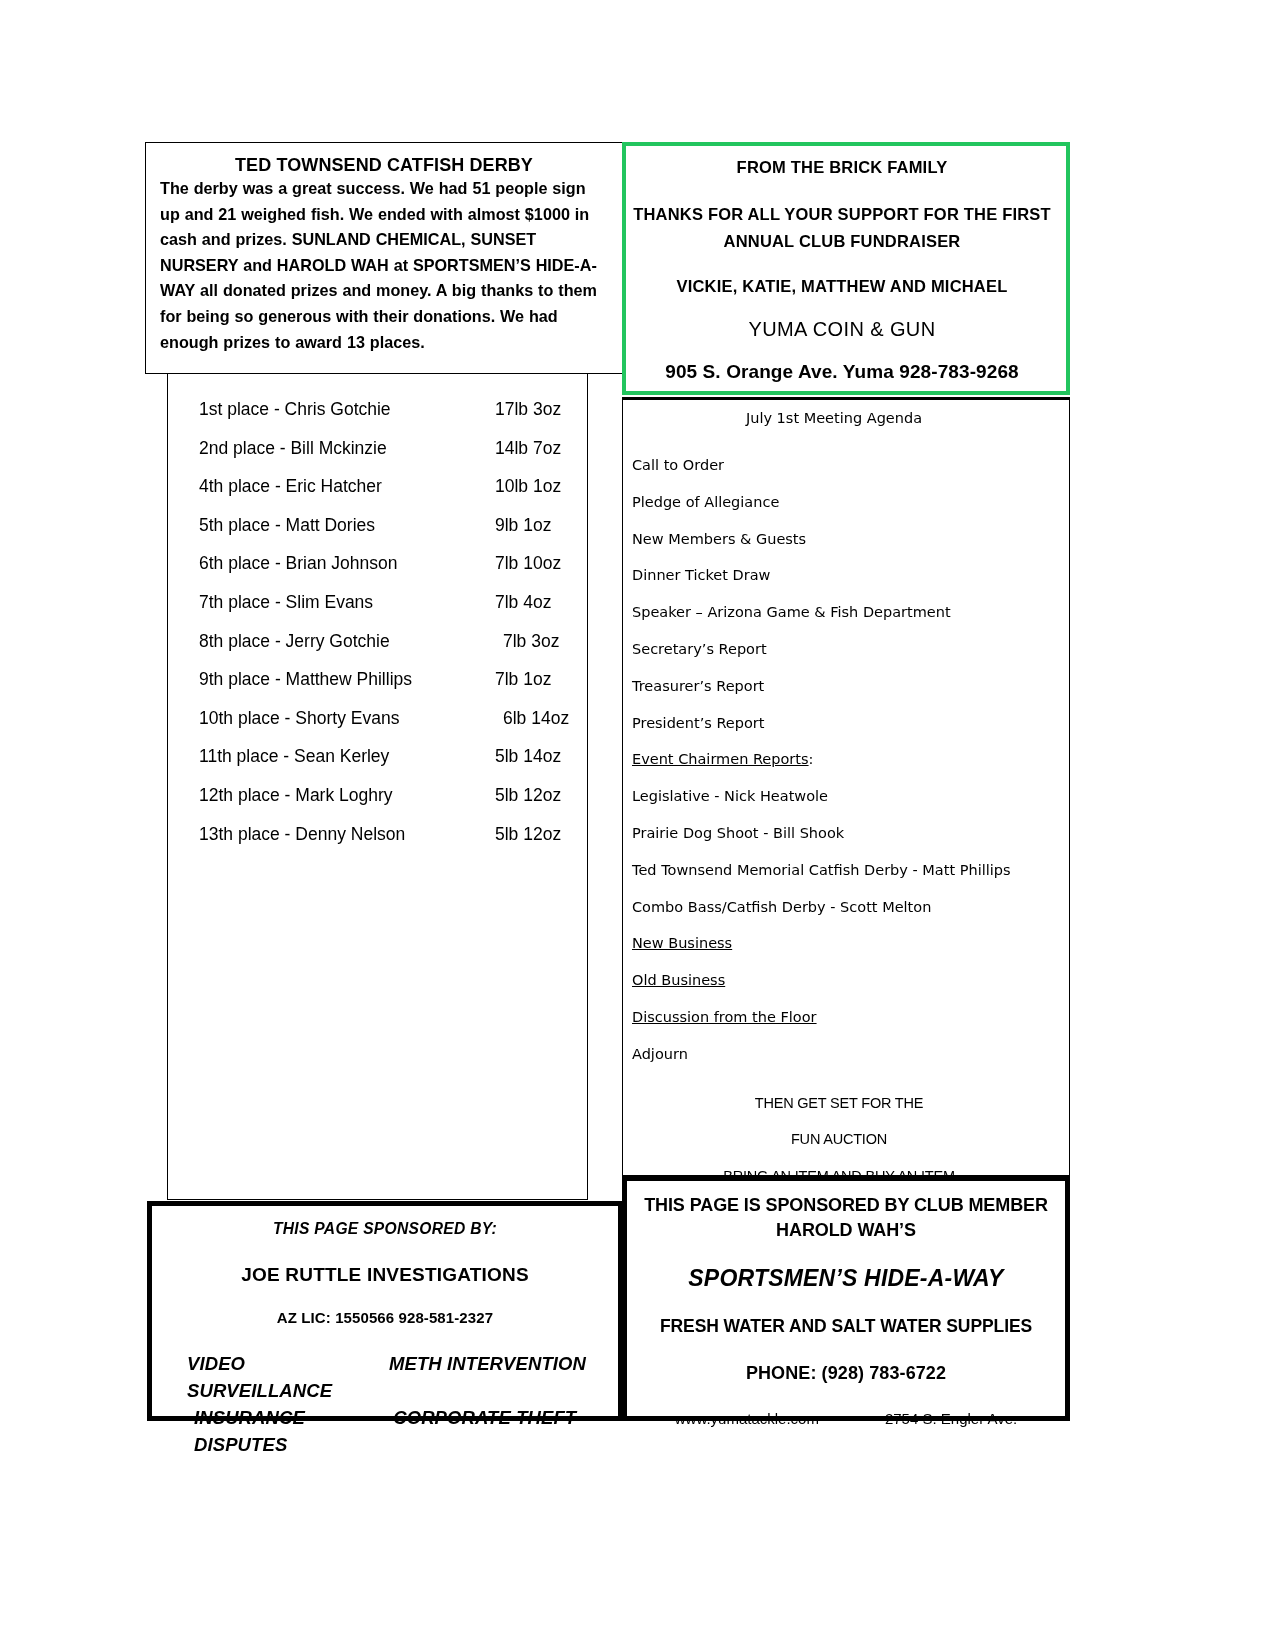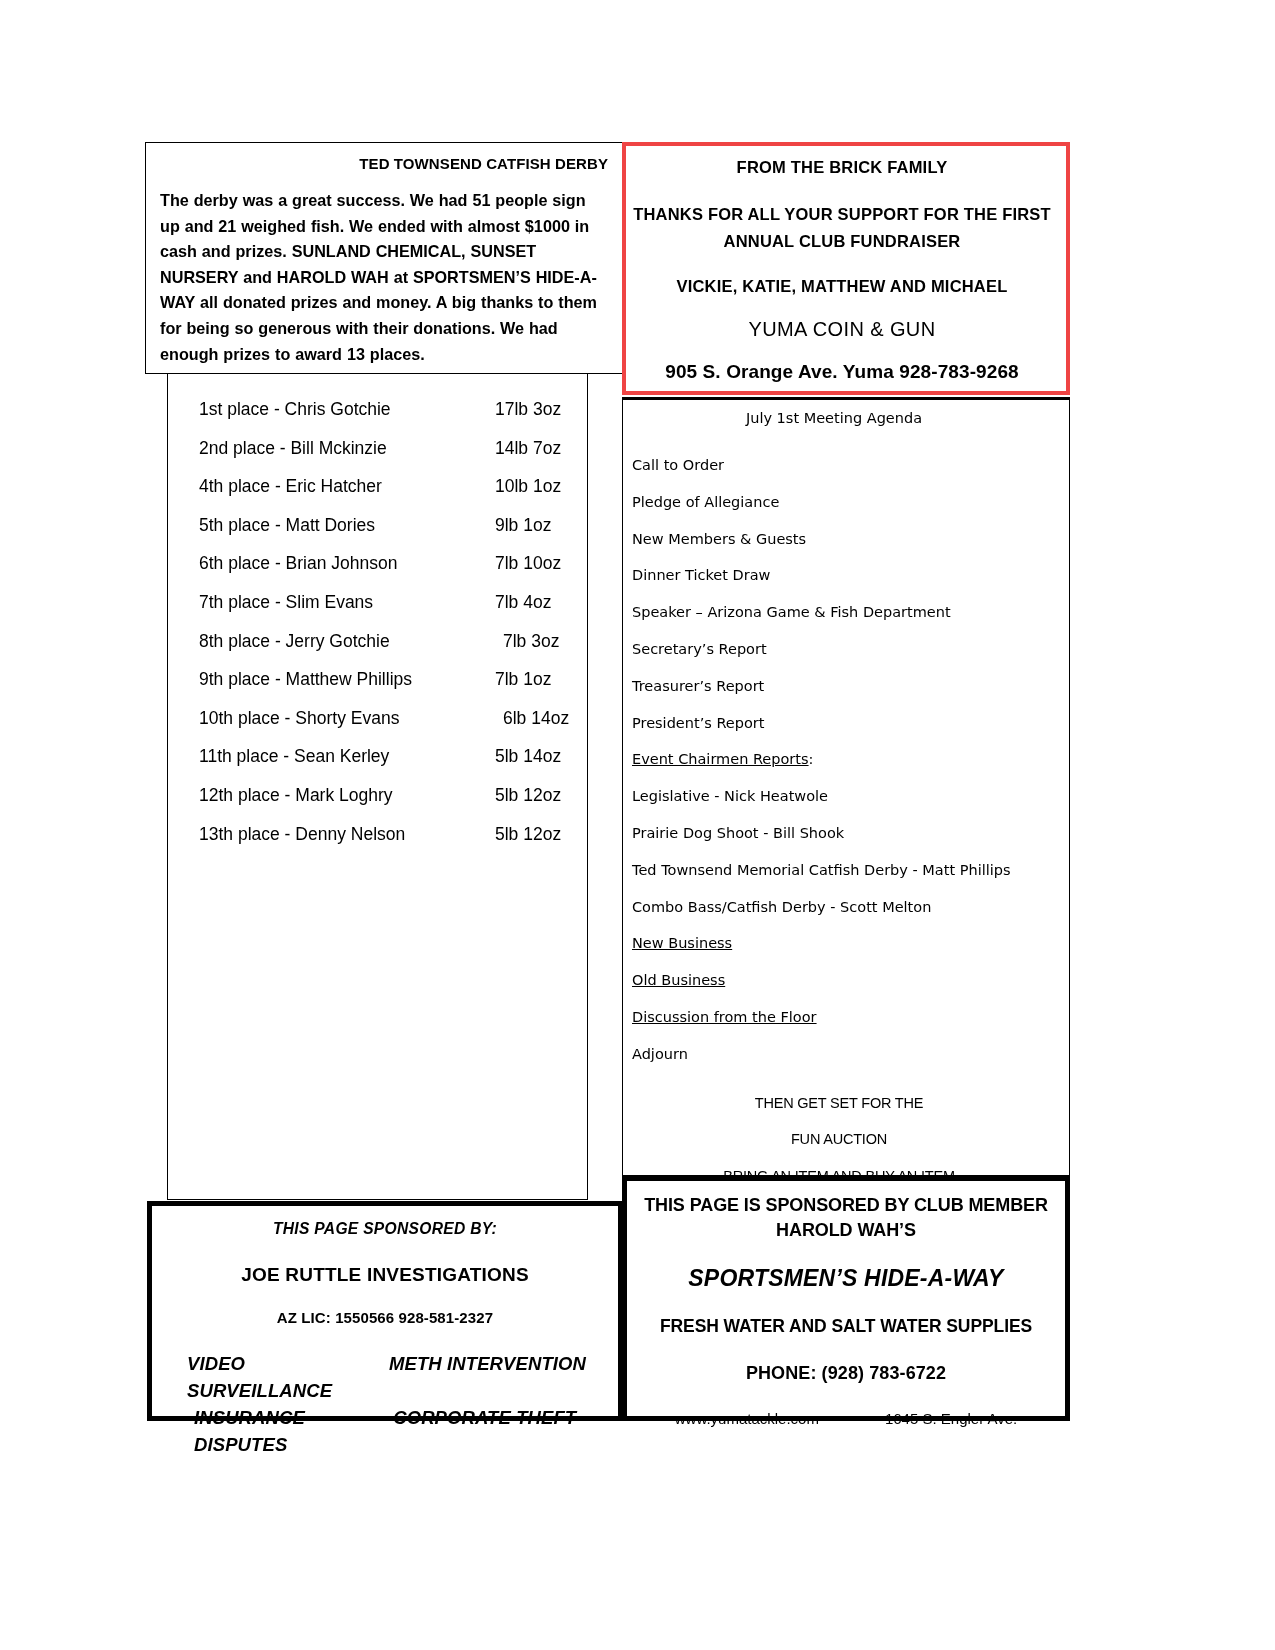--- a/index.html
+++ b/index.html
@@ -31,25 +31,24 @@
     position: absolute;
     left: 145px;
     top: 142px;
     width: 478px;
     height: 232px;
     border: 1px solid #000;
     box-sizing: border-box;
     padding: 12px 14px 6px 14px;
   }
   #derby-title {
-    text-align: right;
-    font-weight: bold;
-    font-size: 15px;
-    letter-spacing: 0.1px;
-    margin-bottom: 16px;
+    text-align: center;
+    font-weight: bold;
+    font-size: 18px;
+    letter-spacing: 0.1px;
   }
   #derby-body {
     font-weight: bold;
     font-size: 16.2px;
     line-height: 25.6px;
     text-align: left;
     word-spacing: 0.4px;
   }
 
   
@@ -130,21 +129,21 @@
   #joe-box .svc-row.r2 .svc-b { padding-left: 8px; }
 
   
   
   #brick-box {
     position: absolute;
     left: 622px;
     top: 142px;
     width: 448px;
     height: 253px;
-    border: 4px solid #ef4444;
+    border: 4px solid #22c55e;
     box-sizing: border-box;
     padding: 12px 10px 0 2px;
     text-align: center;
   }
   #brick-box .b1 {
     font-weight: bold;
     font-size: 16.5px;
     letter-spacing: 0.2px;
     margin-bottom: 24px;
   }
@@ -368,17 +367,17 @@
       </div>
   </div>
 
   <div id="wah-box">
     <div class="w1">THIS PAGE IS SPONSORED BY CLUB MEMBER HAROLD WAH’S</div>
     <div class="w2">SPORTSMEN’S HIDE-A-WAY</div>
     <div class="w3">FRESH WATER AND SALT WATER SUPPLIES</div>
     <div class="w4">PHONE:  (928) 783-6722</div>
     <div class="w5-row">
       <span class="w5a">www.yumatackle.com</span>
-      <span class="w5b">1645 S. Engler Ave.</span>
+      <span class="w5b">2754 S. Engler Ave.</span>
     </div>
   </div>
 
 </div>
 
 </body></html>

